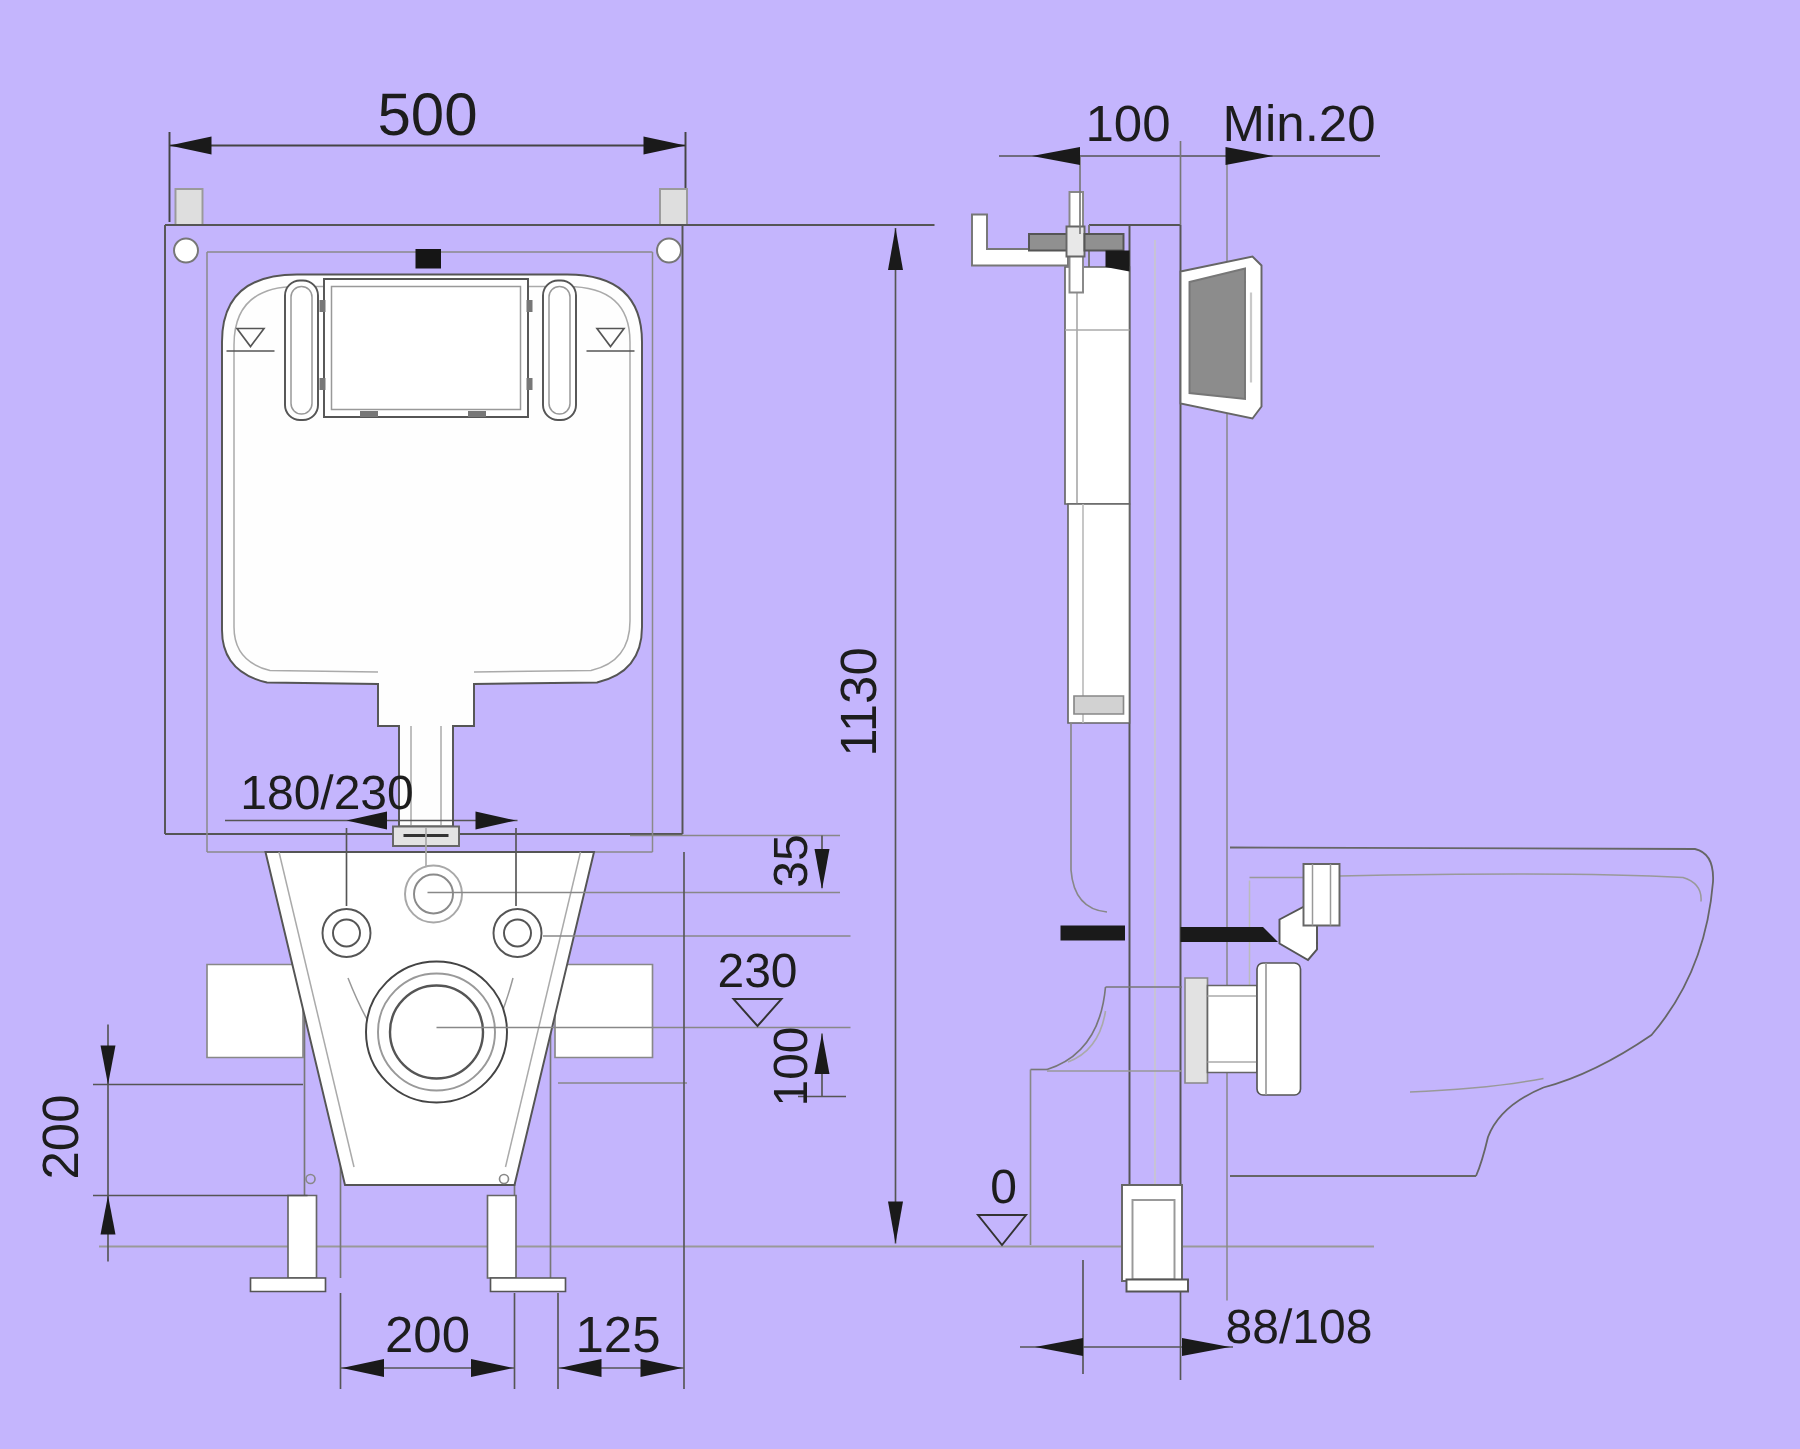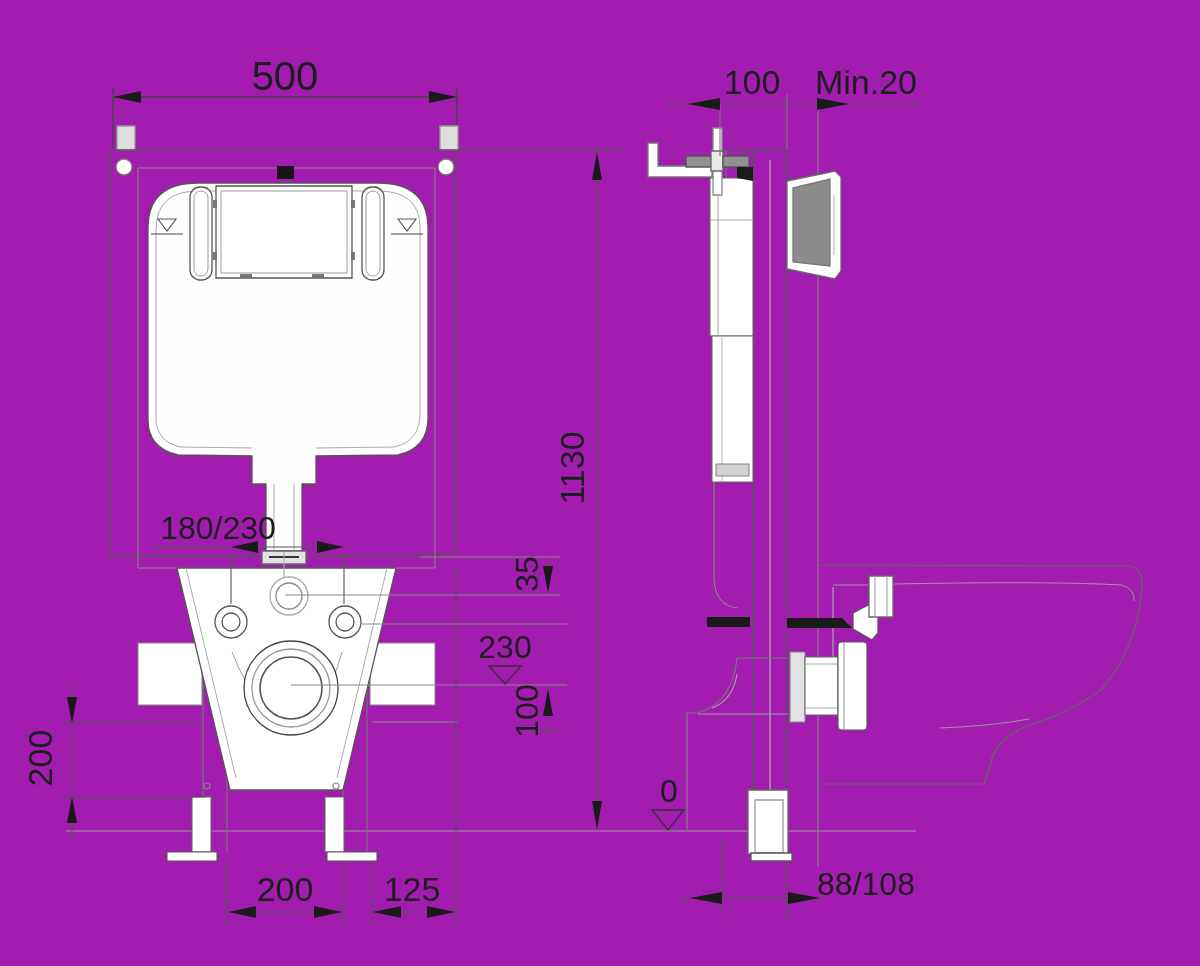--- a/index.html
+++ b/index.html
@@ -1,16 +1,16 @@
 <!DOCTYPE html>
 <html><head>
 <meta charset="utf-8">
 <style>
   html,body{margin:0;padding:0;background:#fff;}
-  .canvas{position:relative;width:1200px;height:966px;background:#a21caf;overflow:hidden;
+  .canvas{position:relative;width:1200px;height:966px;background:#c4b5fd;overflow:hidden;
           font-family:"Liberation Sans", sans-serif;}
   svg{position:absolute;left:0;top:0;}
   text{fill:#1d1d1d;font-family:"Liberation Sans", sans-serif;}
   .t-lg{font-size:40px;}
   .t-md{font-size:34px;}
   .t-sm{font-size:32px;}
   line,path,rect,circle,polyline{vector-effect:non-scaling-stroke;}
 </style>
 </head>
 <body>

